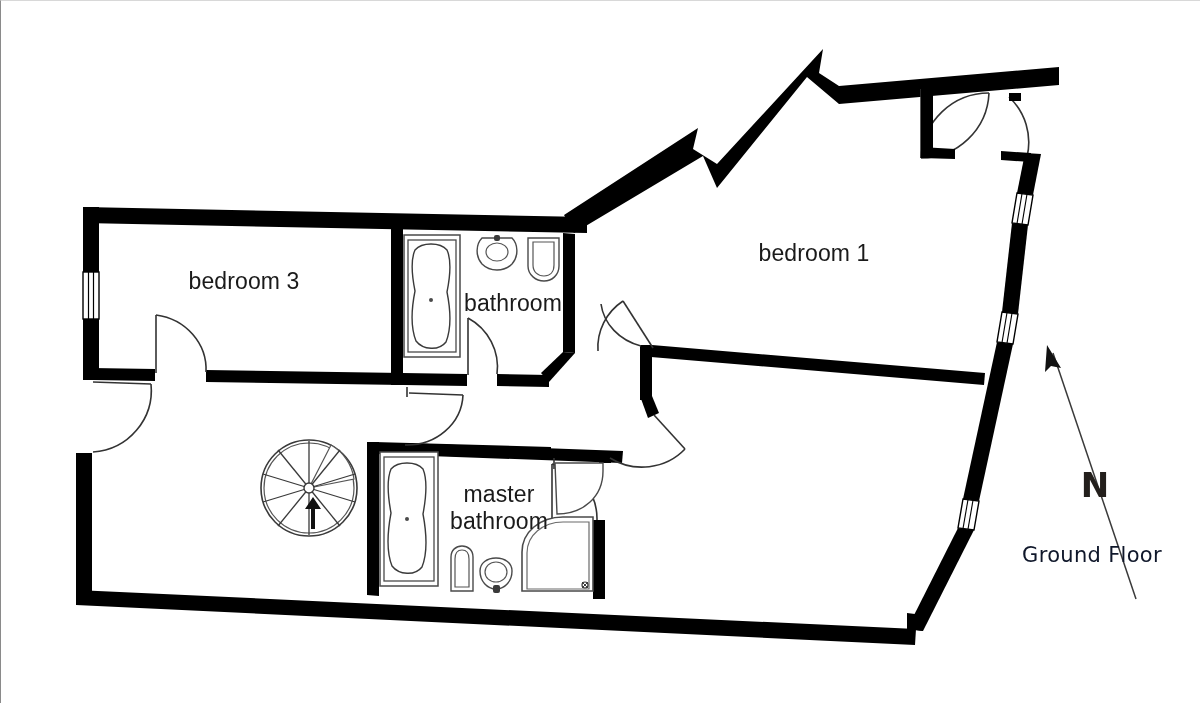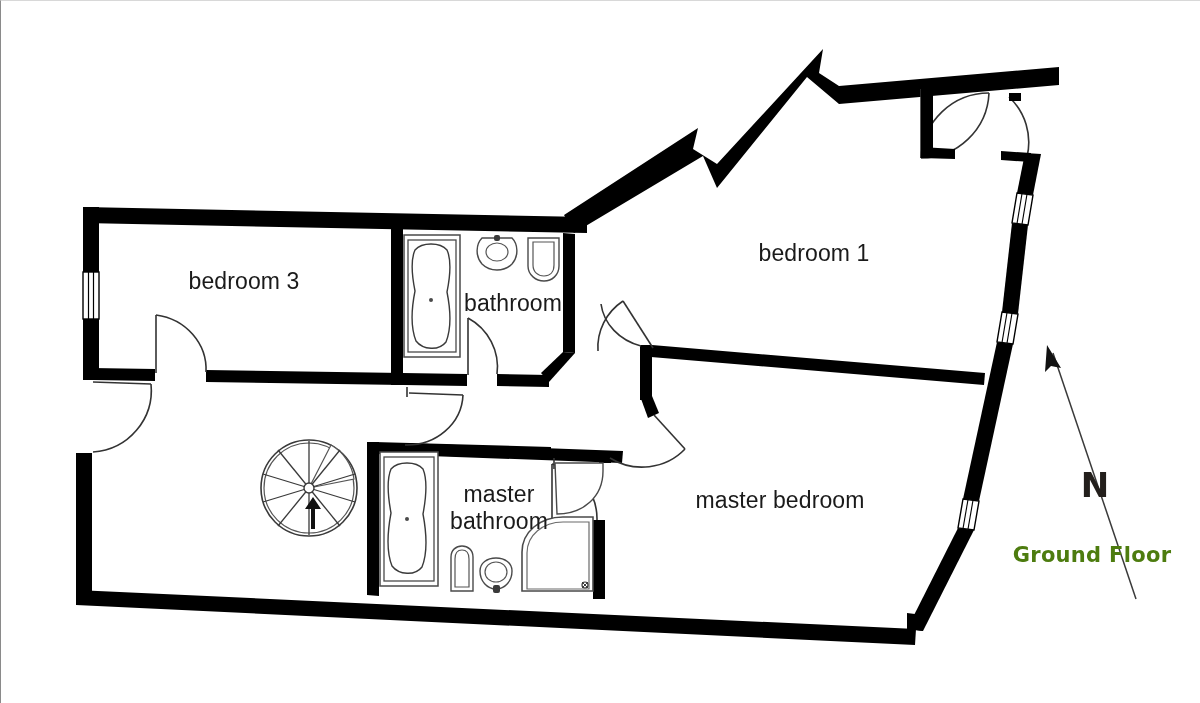--- a/index.html
+++ b/index.html
@@ -41,24 +41,24 @@
   .compass-letter {
     position: absolute;
     color: #231f1c;
     font-family: "DejaVu Sans", sans-serif;
     font-size: 34px;
     font-weight: 700;
     transform: translate(-50%, -50%);
   }
   .floor-caption {
     position: absolute;
-    color: #4d7c0f;
+    color: #0f172a;
     font-family: "DejaVu Sans", sans-serif;
     font-size: 21px;
-    font-weight: 700;
+    font-weight: 400;
     letter-spacing: 0.3px;
     white-space: nowrap;
     transform: translate(-50%, -50%);
   }
 </style>
 </head>
 <body>
 
 <div id="page">
 
@@ -311,21 +311,20 @@
     </g>
 
   </svg>
 
   <div class="room-label" style="left:243px; top:281px;">bedroom 3</div>
 
   <div class="room-label" style="left:512px; top:303px;">bathroom</div>
 
   <div class="room-label" style="left:813px; top:253px;">bedroom 1</div>
 
-  <div class="room-label" style="left:779px; top:500px;">master bedroom</div>
 
   <div class="room-label" style="left:498px; top:507px;">
     <span>master</span><br>
     <span>bathroom</span>
   </div>
 
   <div class="compass-letter" style="left:1094px; top:484px;">N</div>
 
   <div class="floor-caption" style="left:1091px; top:554px;">Ground Floor</div>
 

